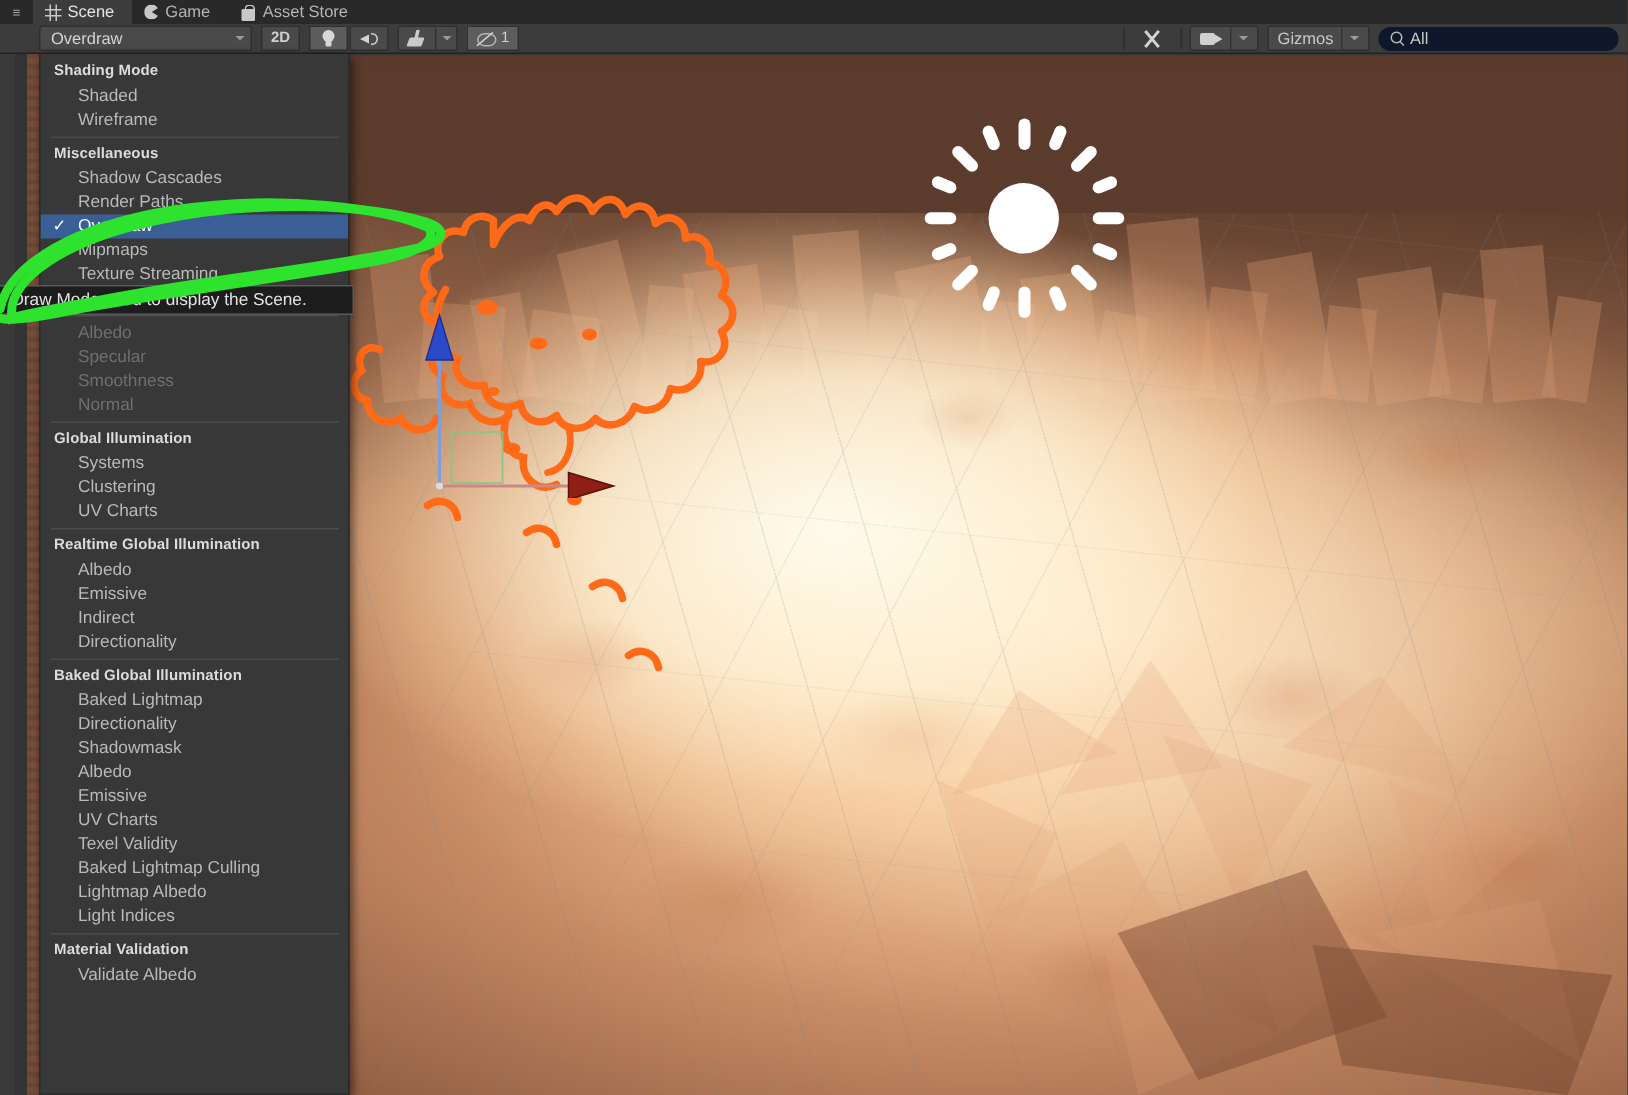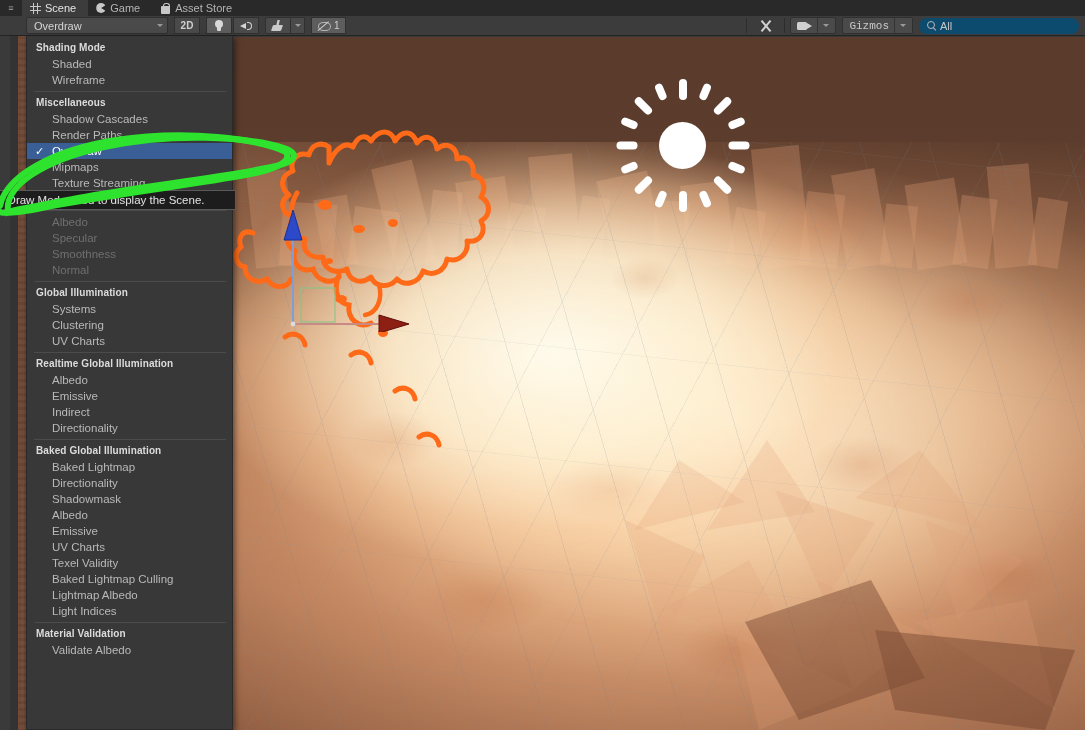--- a/index.html
+++ b/index.html
@@ -220,21 +220,21 @@
   .tb-gizmos {
     height: 17px; display: flex; align-items: center;
     background: #4a4a4a; border: 1px solid #303030;
     border-radius: 2px; font-size: 11px; color: #c9c9c9;
     padding: 0 6px;
   }
   .tb-gizmos .gz-sep { width: 1px; height: 15px; background: #343434; margin: 0 5px; }
   .tb-search {
     width: 160px; height: 16px;
     margin-left: 6px;
-    background: #0c4a6e;
+    background: #0f172a;
     border-radius: 8px;
     display: flex; align-items: center;
     gap: 4px; padding: 0 8px;
     font-size: 11px; color: #c6c6c6;
   }
   .ic-search {
     width: 9px; height: 9px; flex: none; position: relative;
   }
   .ic-search::before {
     content: ""; position: absolute; left: 0; top: 0;
@@ -627,21 +627,21 @@
       <div class="tb-sep"></div>
       <div class="tb-btn" style="border:none;background:transparent;">
         <span class="ic-tools"></span>
       </div>
       <div class="tb-sep"></div>
       <div class="tb-gizmos">
         <span class="ic-cam"></span>
         <span class="gz-sep"></span>
         <span class="caret-dn"></span>
       </div>
-      <div class="tb-gizmos" style="margin-left:6px;font-family:Liberation Mono, monospace;">
+      <div class="tb-gizmos" style="margin-left:6px;">
         <span>Gizmos</span>
         <span class="gz-sep"></span>
         <span class="caret-dn"></span>
       </div>
       <div class="tb-search">
         <span class="ic-search"></span>
         <span>All</span>
       </div>
     </div>
   </div>

